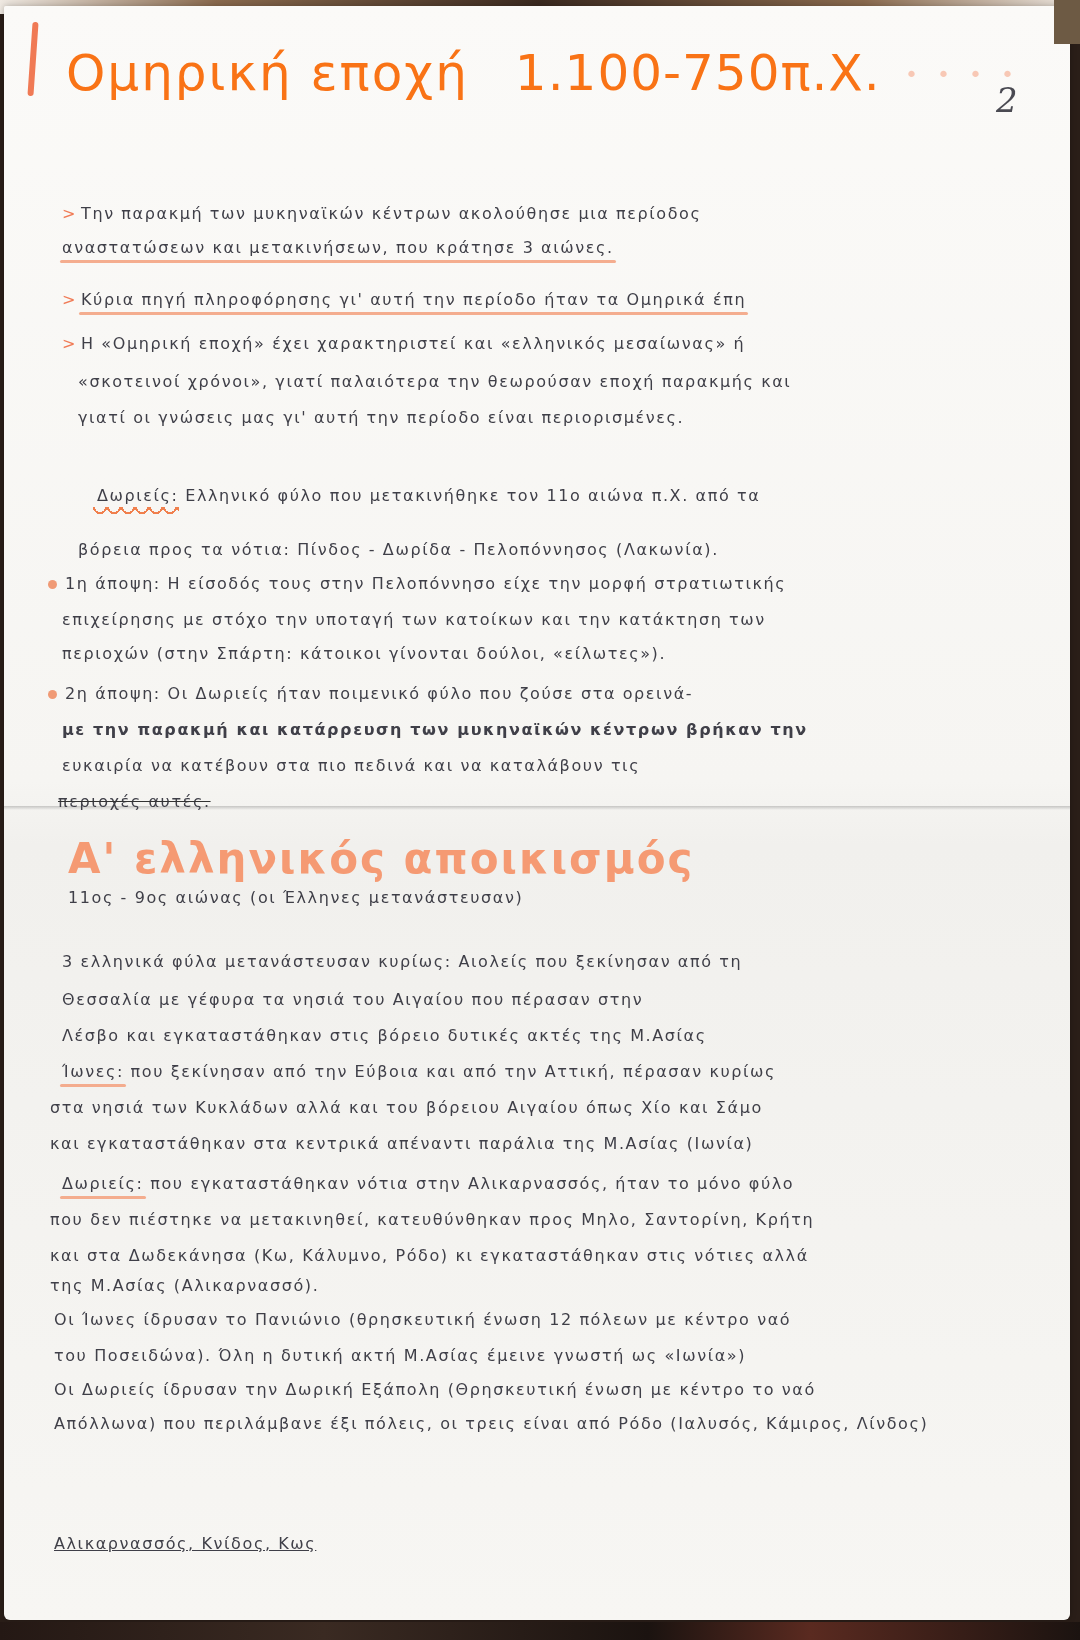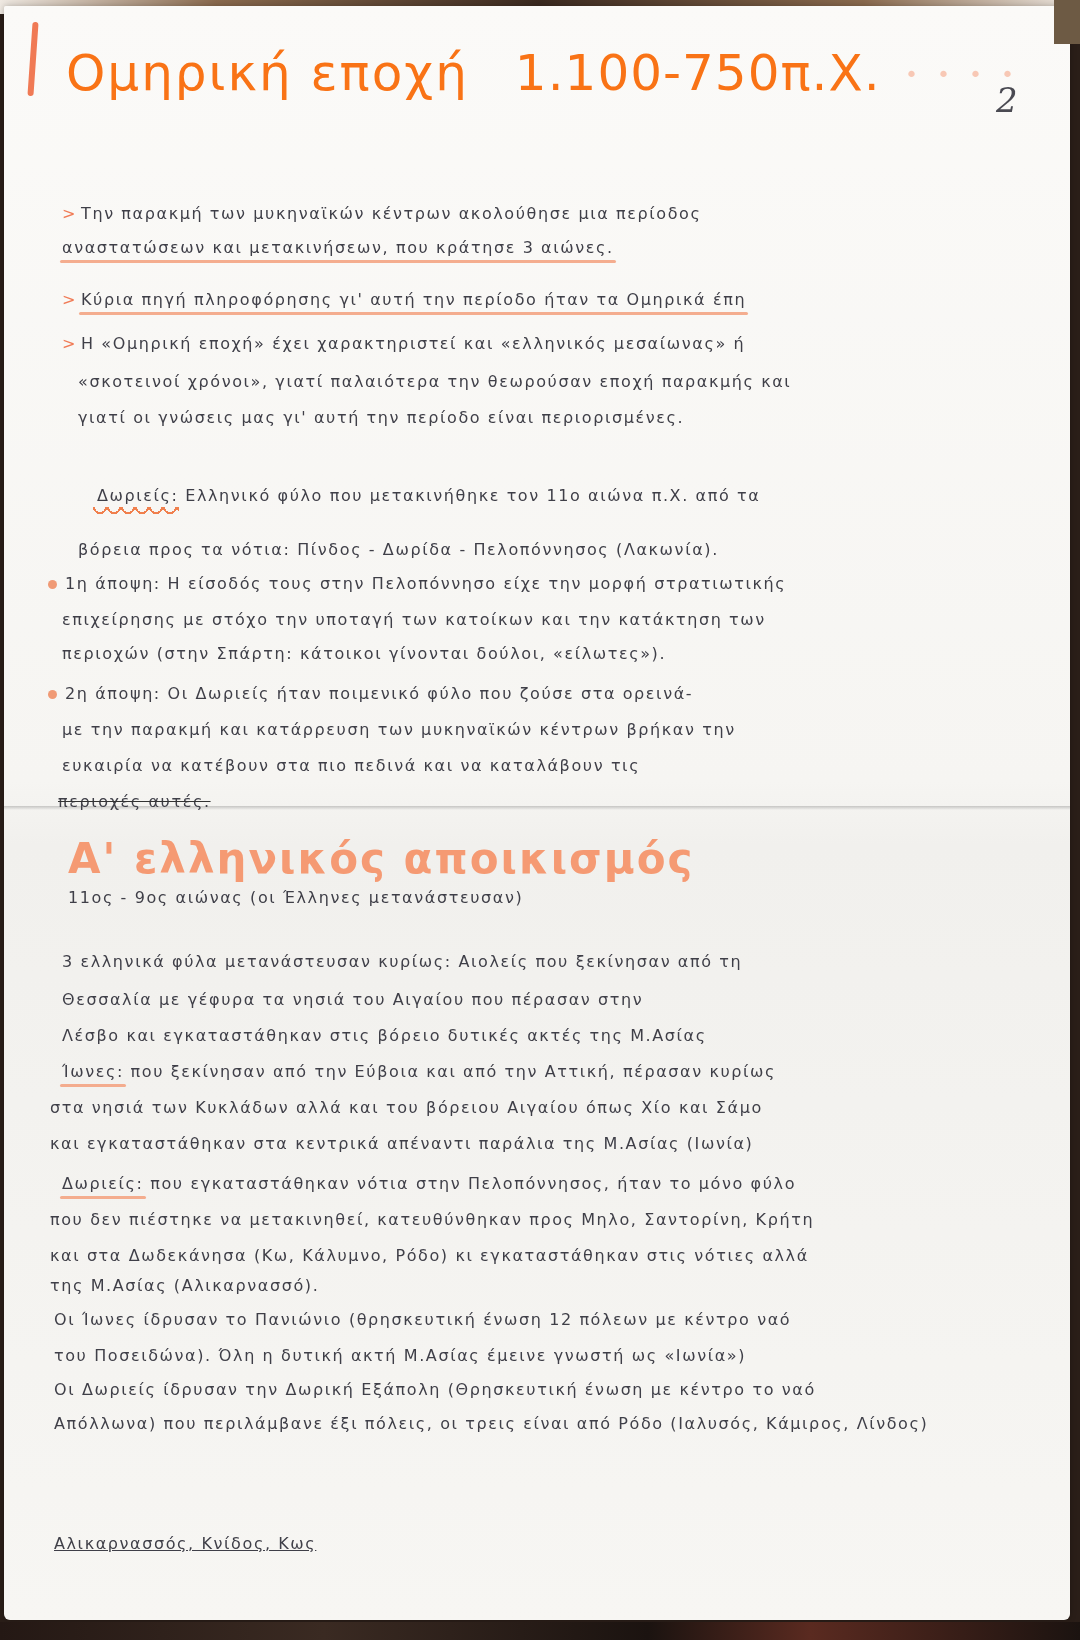--- a/index.html
+++ b/index.html
@@ -128,21 +128,21 @@
 </div>
 <div class="line" style="left:62px; top:606px;">
   <span>επιχείρησης με στόχο την υποταγή των κατοίκων και την κατάκτηση των</span>
 </div>
 <div class="line" style="left:62px; top:640px;">
   <span>περιοχών (στην Σπάρτη: κάτοικοι γίνονται δούλοι, «είλωτες»).</span>
 </div>
 <div class="line" style="left:48px; top:680px;">
   <span class="bullet"></span><span>2η άποψη:</span> <span>Οι Δωριείς ήταν ποιμενικό φύλο που ζούσε στα ορεινά-</span>
 </div>
-<div class="line" style="left:62px; top:716px;">
+<div class="line" style="left:62px; top:716px;font-weight:bold;">
   <span>με την παρακμή και κατάρρευση των μυκηναϊκών κέντρων βρήκαν την</span>
 </div>
 <div class="line" style="left:62px; top:752px;">
   <span>ευκαιρία να κατέβουν στα πιο πεδινά και να καταλάβουν τις</span>
 </div>
 <div class="line" style="left:58px; top:788px;">
   <span class="strike">περιοχές αυτές.</span>
 </div>
 
 <div class="section-title">Α' ελληνικός αποικισμός</div>
@@ -164,21 +164,21 @@
   <span class="hl">Ίωνες:</span> <span>που ξεκίνησαν από την Εύβοια και από την Αττική, πέρασαν κυρίως</span>
 </div>
 <div class="line" style="left:50px; top:1094px;">
   <span>στα νησιά των Κυκλάδων αλλά και του βόρειου Αιγαίου όπως Χίο και Σάμο</span>
 </div>
 <div class="line" style="left:50px; top:1130px;">
   <span>και εγκαταστάθηκαν στα κεντρικά απέναντι παράλια της Μ.Ασίας (Ιωνία)</span>
 </div>
 
 <div class="line" style="left:62px; top:1170px;">
-  <span class="hl">Δωριείς:</span> <span>που εγκαταστάθηκαν νότια στην Πελοπόννησος, ήταν το μόνο φύλο</span>
+  <span class="hl">Δωριείς:</span> <span>που εγκαταστάθηκαν νότια στην Αλικαρνασσός, ήταν το μόνο φύλο</span>
 </div>
 <div class="line" style="left:50px; top:1206px;">
   <span>που δεν πιέστηκε να μετακινηθεί, κατευθύνθηκαν προς Μηλο, Σαντορίνη, Κρήτη</span>
 </div>
 <div class="line" style="left:50px; top:1242px;">
   <span>και στα Δωδεκάνησα (Κω, Κάλυμνο, Ρόδο) κι εγκαταστάθηκαν στις νότιες αλλά</span>
 </div>
 <div class="line" style="left:50px; top:1272px;">
   <span>της Μ.Ασίας (Αλικαρνασσό).</span>
 </div>

